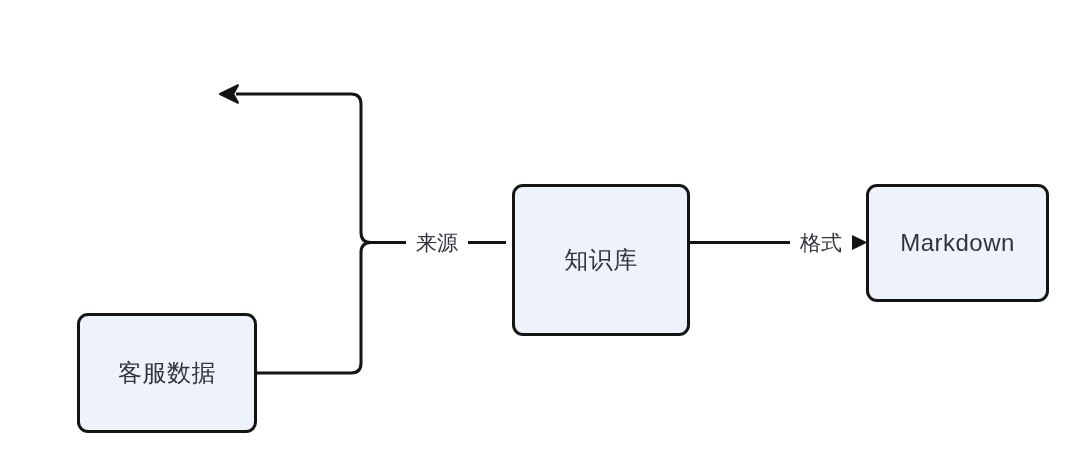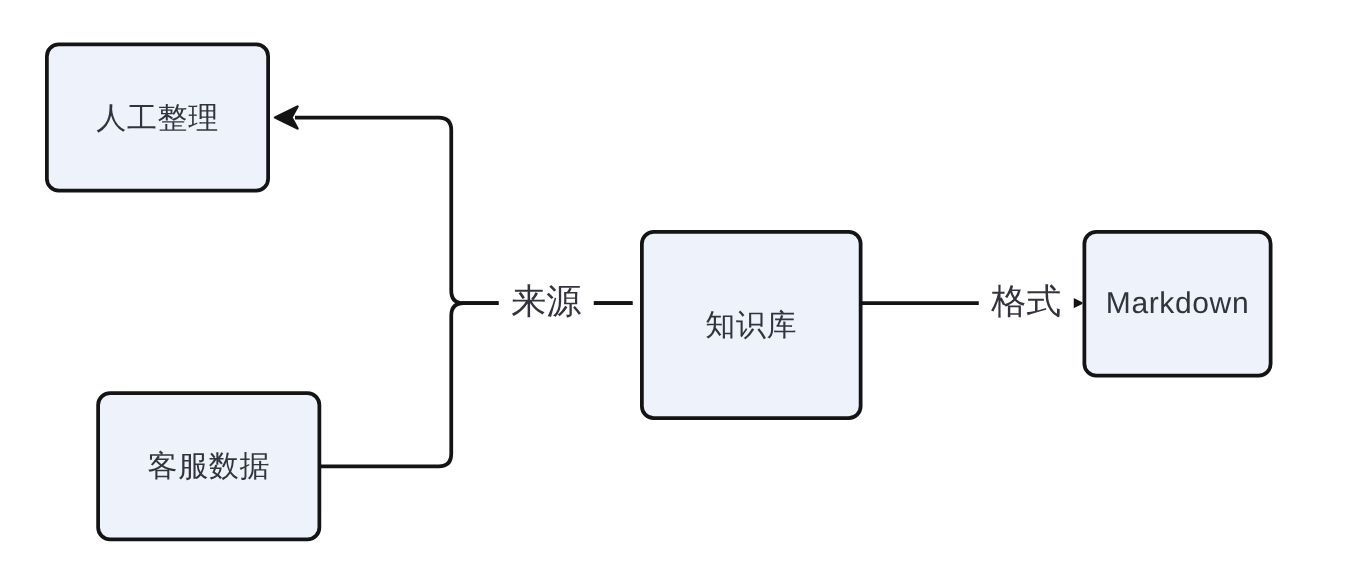--- a/index.html
+++ b/index.html
@@ -52,57 +52,53 @@
     font-size:24px;
     color:var(--text);
     letter-spacing:0.5px;
     white-space:nowrap;
   }
   .edge-label{
     position:absolute;
     transform:translate(-50%,-50%);
     background:var(--background);
     padding:3px 10px;
-    font-size:28px;
+    font-size:21px;
     color:var(--text);
     white-space:nowrap;
     line-height:1.1;
-    font-family:Liberation Serif, serif;
   }
 </style>
 </head>
 <body>
 
 <div class="canvas">
 
   <svg class="edge-layer" viewBox="0 0 1080 469" xmlns="http://www.w3.org/2000/svg">
 
     <path class="edge-path" d="M 506 242.5 L 371 242.5 Q 361 242.5 361 232.5 L 361 104 Q 361 94 351 94 L 236 94"></path>
     <path class="arrowhead" d="M 220 94 L 238 85.2 L 233.2 94 L 238 102.8 Z"></path>
 
     <path class="edge-path" d="M 506 242.5 L 371 242.5 Q 361 242.5 361 252.5 L 361 363 Q 361 373 351 373 L 236 373"></path>
     <path class="arrowhead" d="M 220 373 L 238 364.2 L 233.2 373 L 238 381.8 Z"></path>
 
     <path class="edge-path" d="M 684 242.5 L 849 242.5"></path>
     <path class="arrowhead" d="M 865 242.5 L 847 233.7 L 851.8 242.5 L 847 251.3 Z"></path>
   </svg>
 
-  <div class="node" style="left:36px; top:34px; width:180px; height:120px;">
-    <span class="node-label">人工整理</span>
-  </div>
 
   <div class="node" style="left:37px; top:313px; width:180px; height:120px;margin-left:40px;">
     <span class="node-label">客服数据</span>
   </div>
 
   <div class="node" style="left:512px; top:184px; width:178px; height:152px;">
     <span class="node-label">知识库</span>
   </div>
 
-  <div class="node" style="left:866px; top:184px; width:152px; height:118px;">
+  <div class="node" style="left:866px; top:184px; width:183px; height:118px;">
     <span class="node-label">Markdown</span>
   </div>
 
   <div class="edge-label" style="left:437px; top:242.5px;">来源</div>
 
   <div class="edge-label" style="left:821px; top:242.5px;">格式</div>
 
 </div>
 
 </body></html>

